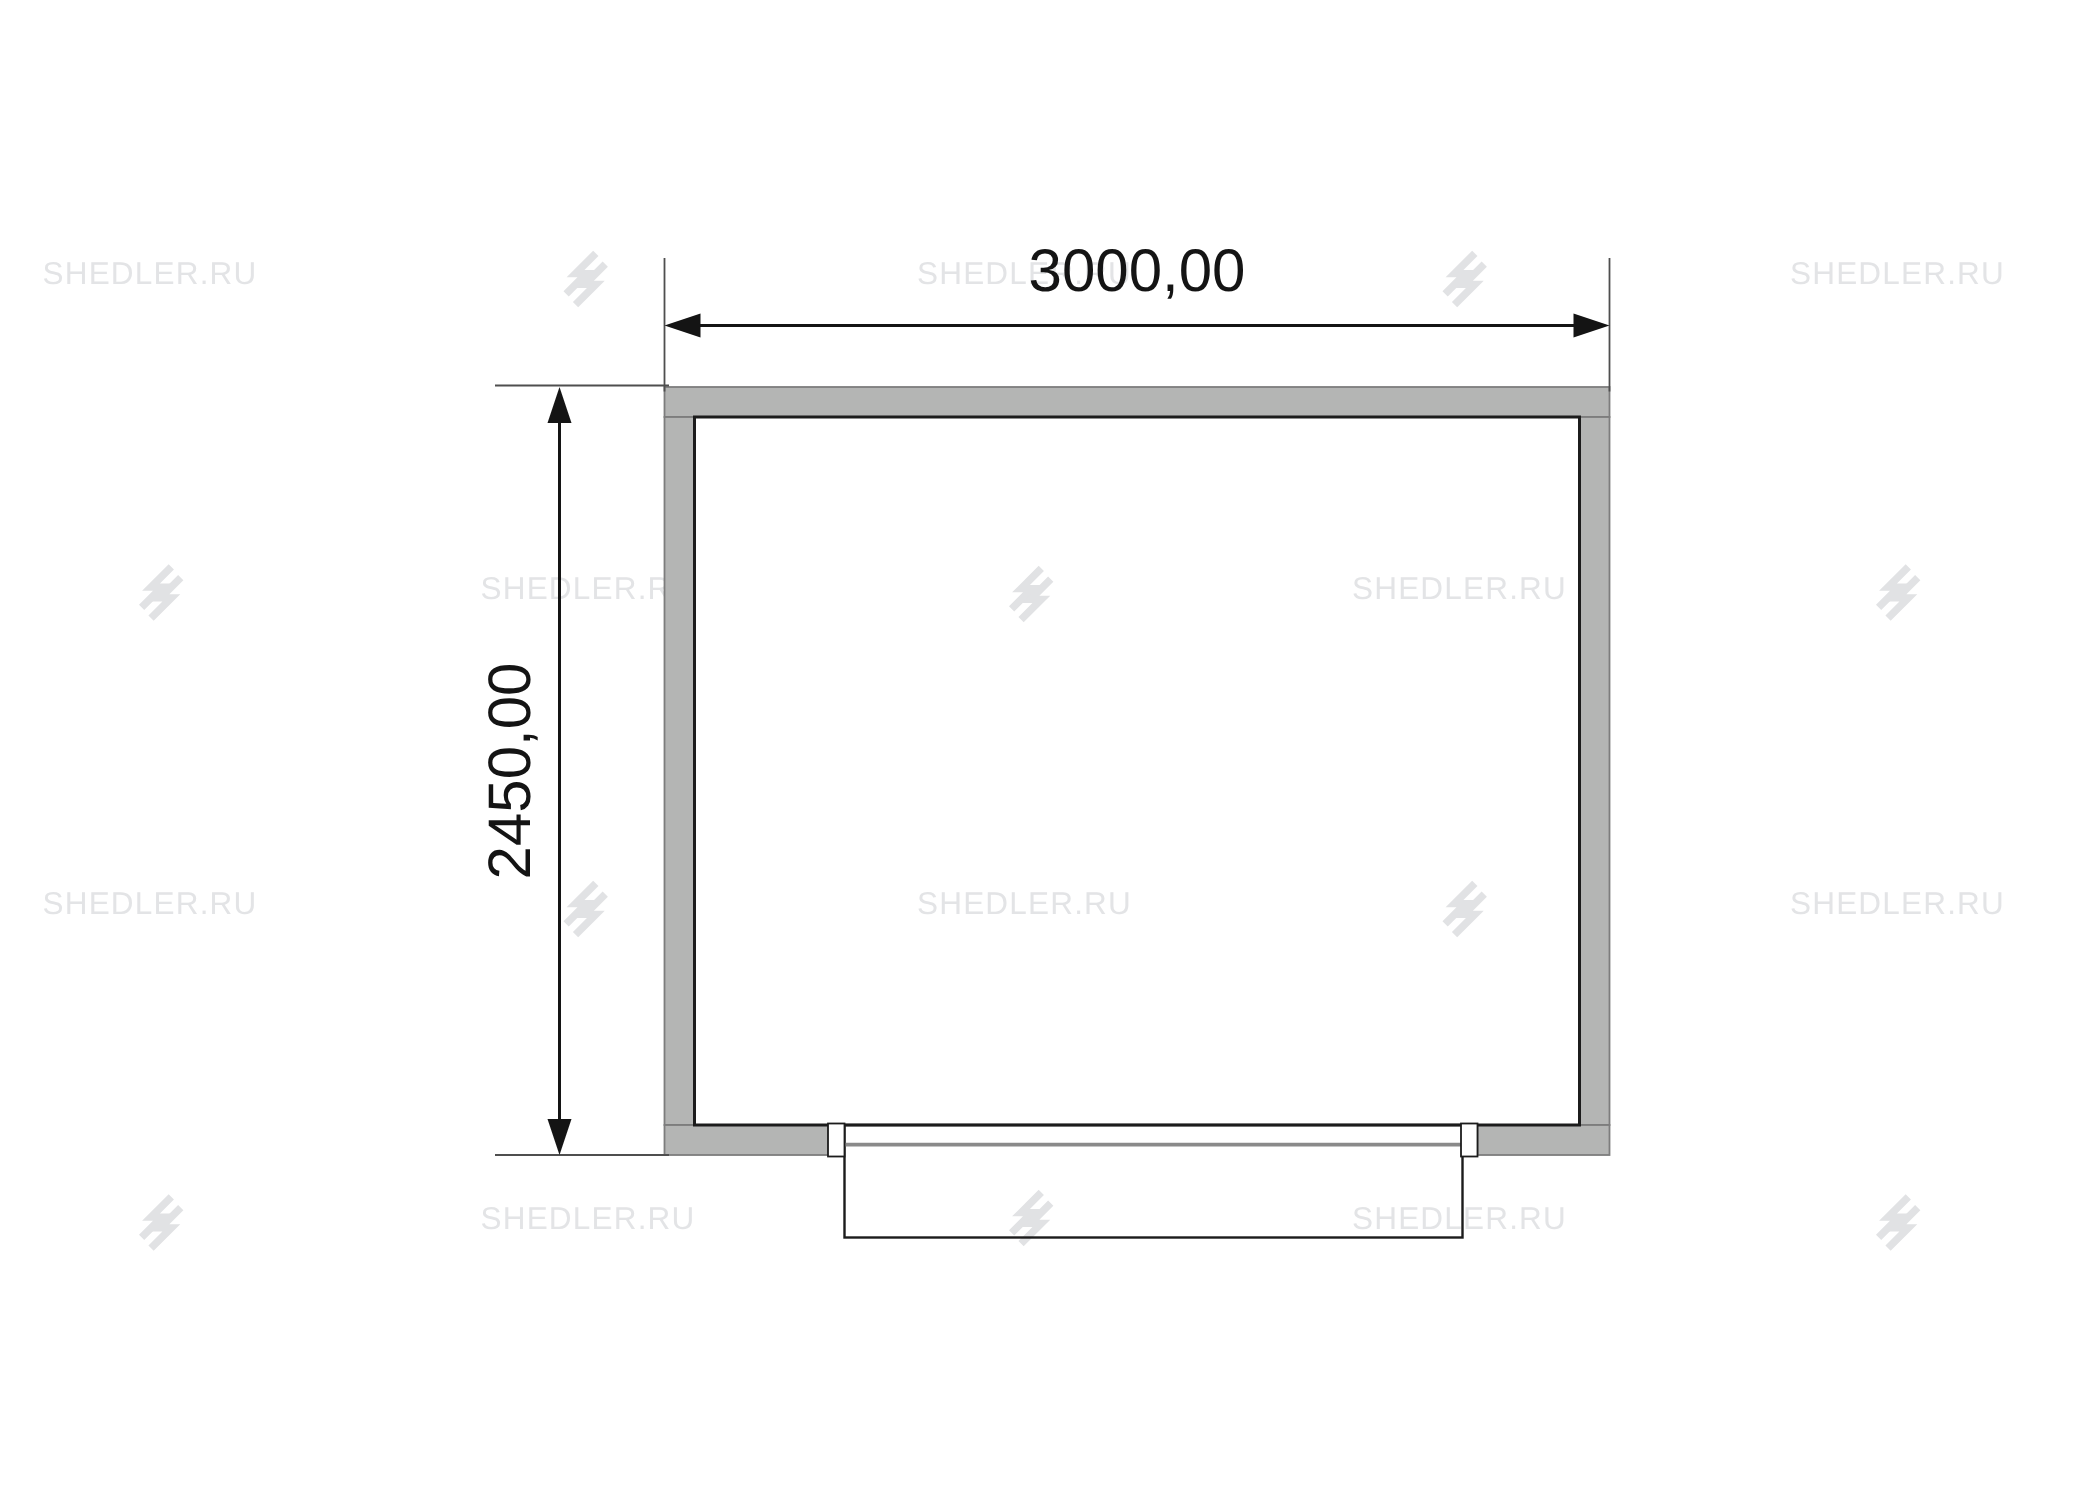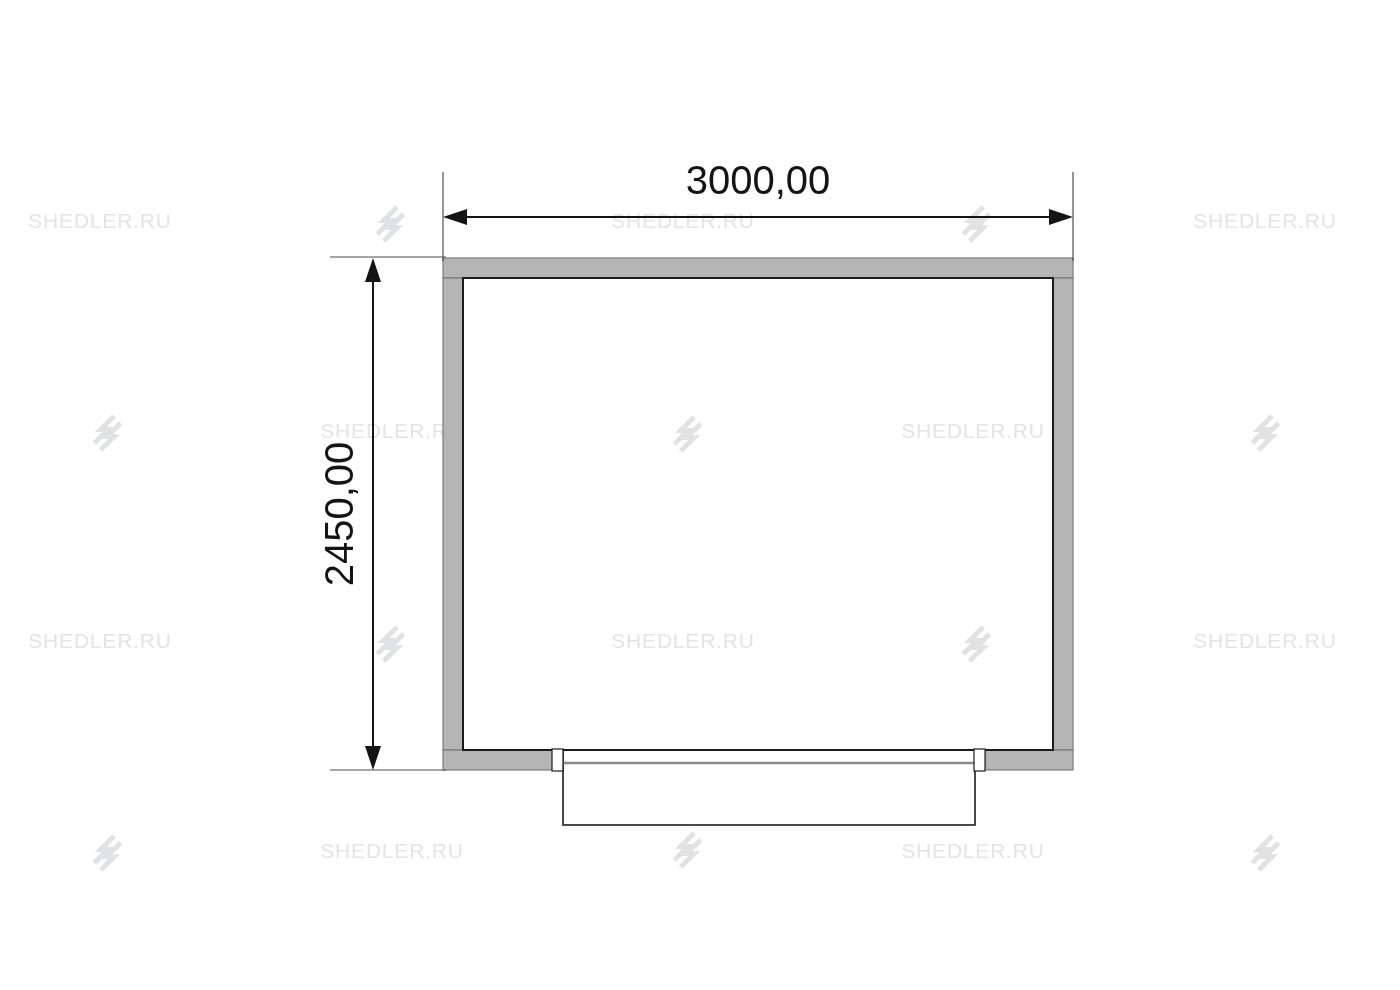--- a/index.html
+++ b/index.html
@@ -18,21 +18,20 @@
   
   .wm-layer {
     position: absolute;
     inset: 0;
     z-index: 0;
     pointer-events: none;
   }
   .wm-item {
     position: absolute;
     transform: translate(-50%, -50%);
-    margin-top: 38px;
   }
   .wm-text {
     font-size: 21px;
     font-weight: 500;
     letter-spacing: 0.8px;
     color: #e3e4e6;
     white-space: nowrap;
     user-select: none;
   }
   .wm-icon svg { display: block; }

